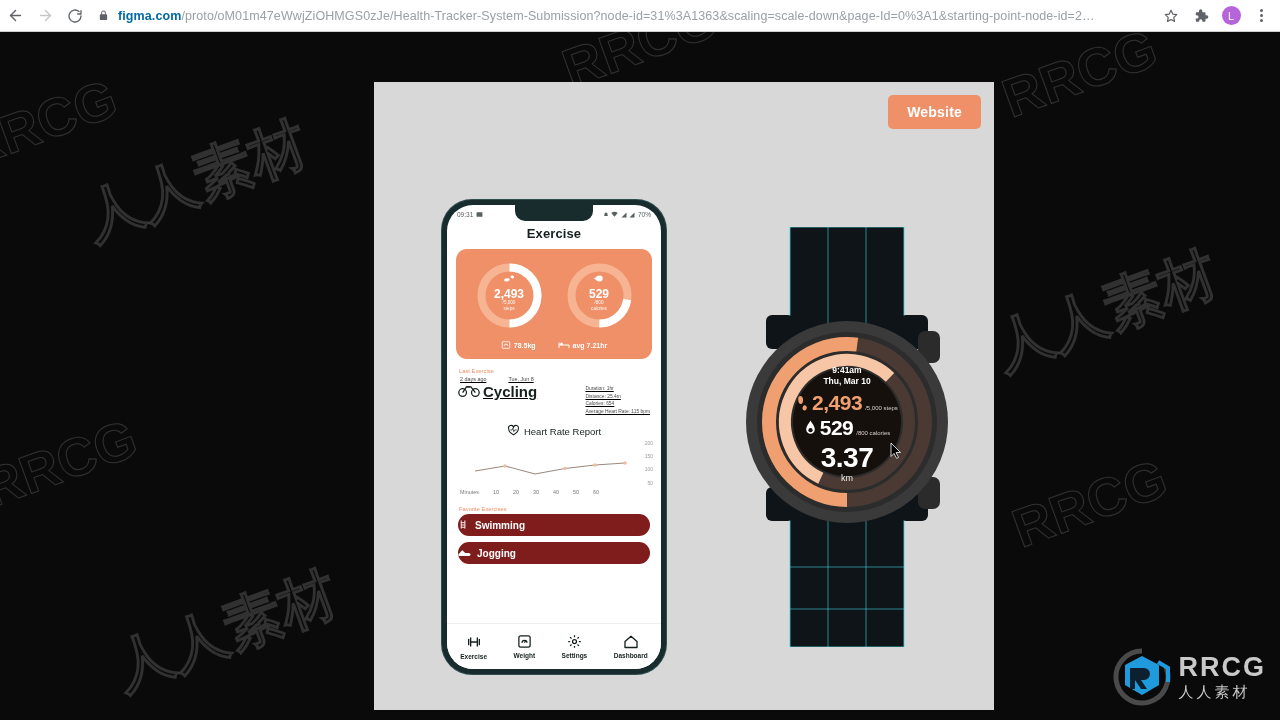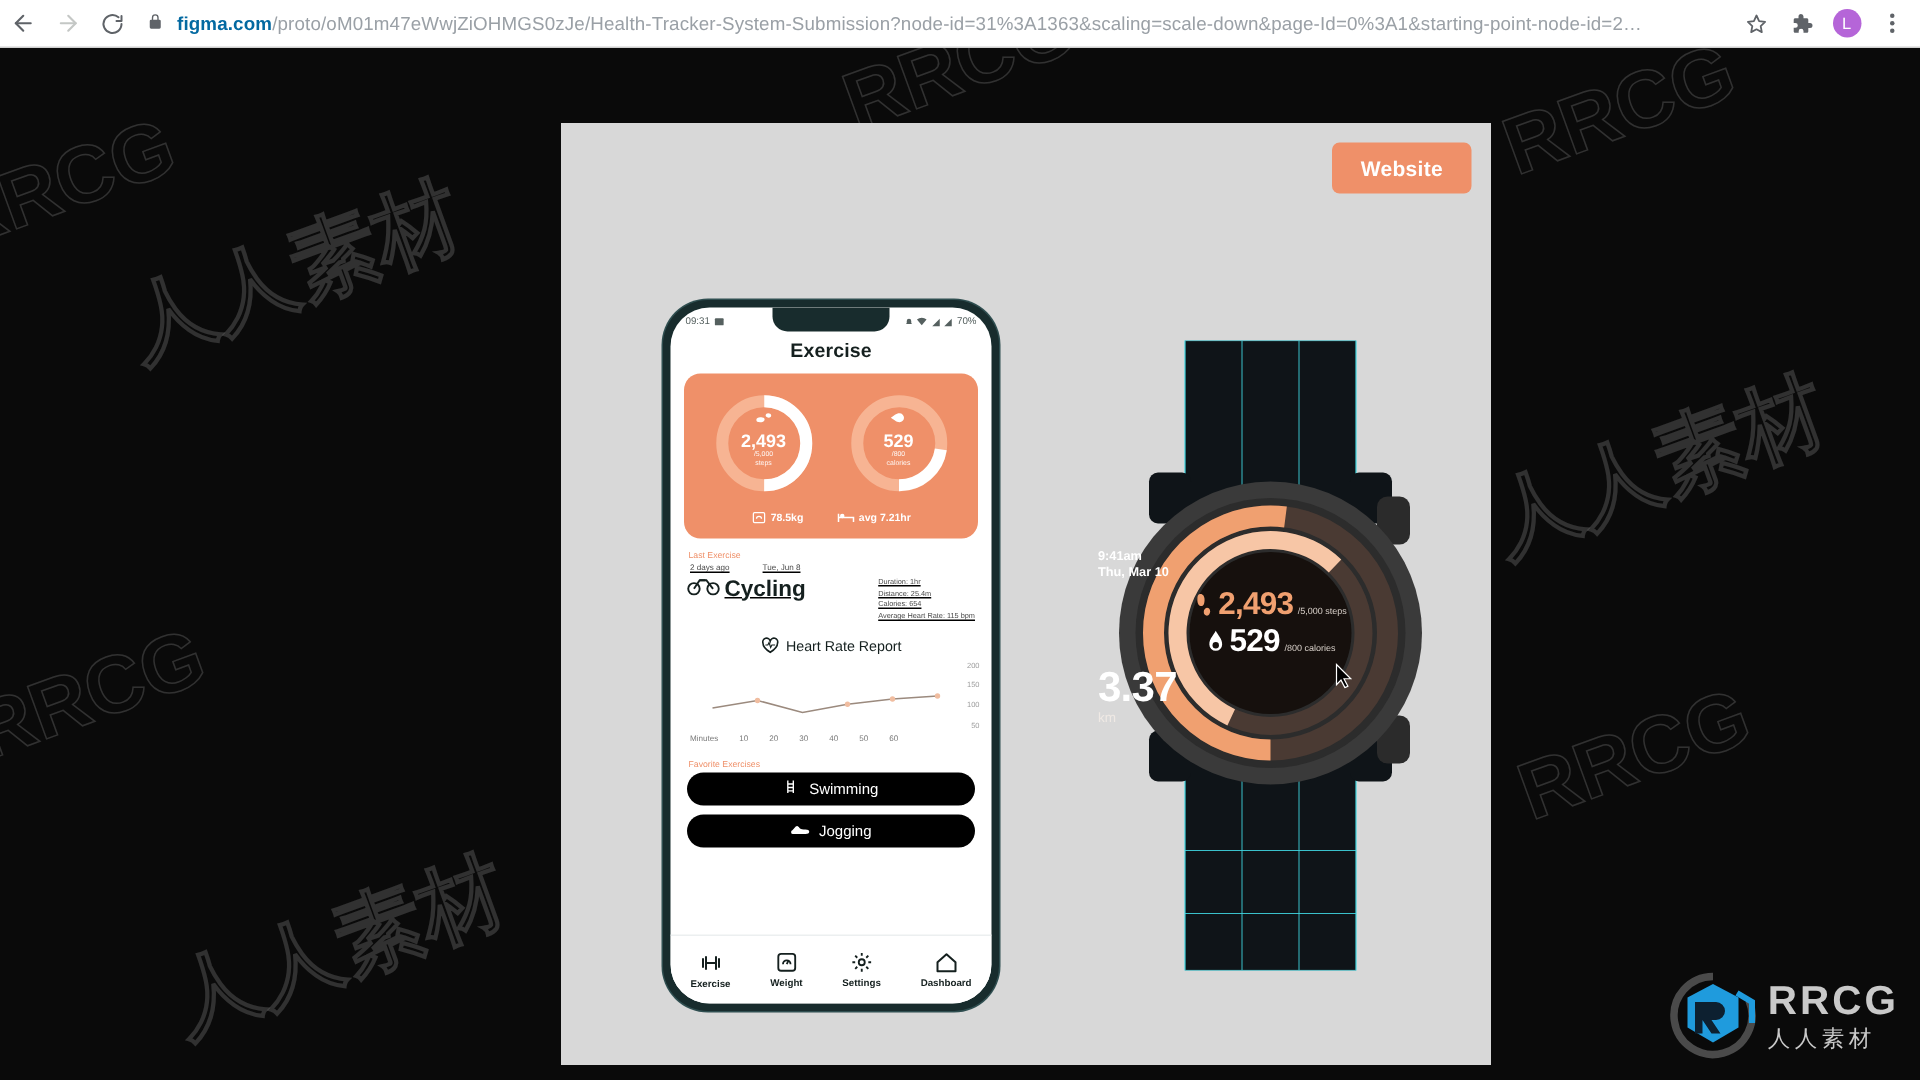--- a/index.html
+++ b/index.html
@@ -133,37 +133,37 @@
   }
   .chart { position: relative; height: 62px; margin: 2px 8px 0 10px; }
   .chart svg { display: block; }
   .y-labels { position: absolute; right: 0; top: 0; height: 48px; width: 16px; }
   .y-labels div { position: absolute; right: 0; font-size: 5px; color: #9b9b9b; }
   .x-axis { display: flex; align-items: center; font-size: 5.4px; color: #7a7a7a; margin-top: 1px; padding-left: 3px; }
   .x-axis .xlab { margin-right: 7px; }
   .x-axis .tick { width: 20px; text-align: center; }
 
   .fav-btn {
-    display: flex; align-items: center; justify-content: center; gap: 6px;
-    background: #000000; color: #fff; border-radius: 16px; height: 22px;
-    margin: 0 11px 6px; font-size: 10px; font-weight: 400;
+    display: flex; align-items: center; justify-content: flex-start; gap: 6px;
+    background: #7f1d1d; color: #fff; border-radius: 16px; height: 22px;
+    margin: 0 11px 6px; font-size: 10px; font-weight: 700;
   }
 
   .tabbar {
     position: absolute; bottom: 0; left: 0; right: 0; height: 46px;
     display: flex; align-items: center; justify-content: space-around;
     border-top: 1px solid #eceff0; background: #fff;
   }
   .tab { display: flex; flex-direction: column; align-items: center; gap: 3px; color: #15201f; }
   .tab span { font-size: 6.5px; font-weight: 600; }
 
   
   .watch { position: absolute; left: 358px; top: 145px; width: 230px; height: 420px; }
   .watch svg { display: block; }
-  .watch-face-text { position: absolute; left: 0; right: 0; top: 138px; color: #fff; }
+  .watch-face-text { position: absolute; left: 0; right: 0; top: 138px; text-align: center; color: #fff; }
   .wt-time { font-size: 8.5px; font-weight: 600; }
   .wt-date { font-size: 8.5px; font-weight: 600; margin-top: 1px; }
   .wt-row { display: flex; align-items: flex-end; justify-content: center; gap: 3px; margin-top: 6px; }
   .wt-steps { font-size: 21px; font-weight: 700; color: #f0a070; line-height: 1; letter-spacing: -.5px; }
   .wt-cal { font-size: 21px; font-weight: 700; color: #ffffff; line-height: 1; letter-spacing: -.5px; }
   .wt-goal { font-size: 6px; color: #d8d0c9; padding-bottom: 2px; }
   .wt-dist { font-size: 28px; font-weight: 700; color: #fff; line-height: 1; margin-top: 6px; letter-spacing: -.5px; }
   .wt-unit { font-size: 9px; color: #efe9e4; margin-top: 1px; }
 
   

